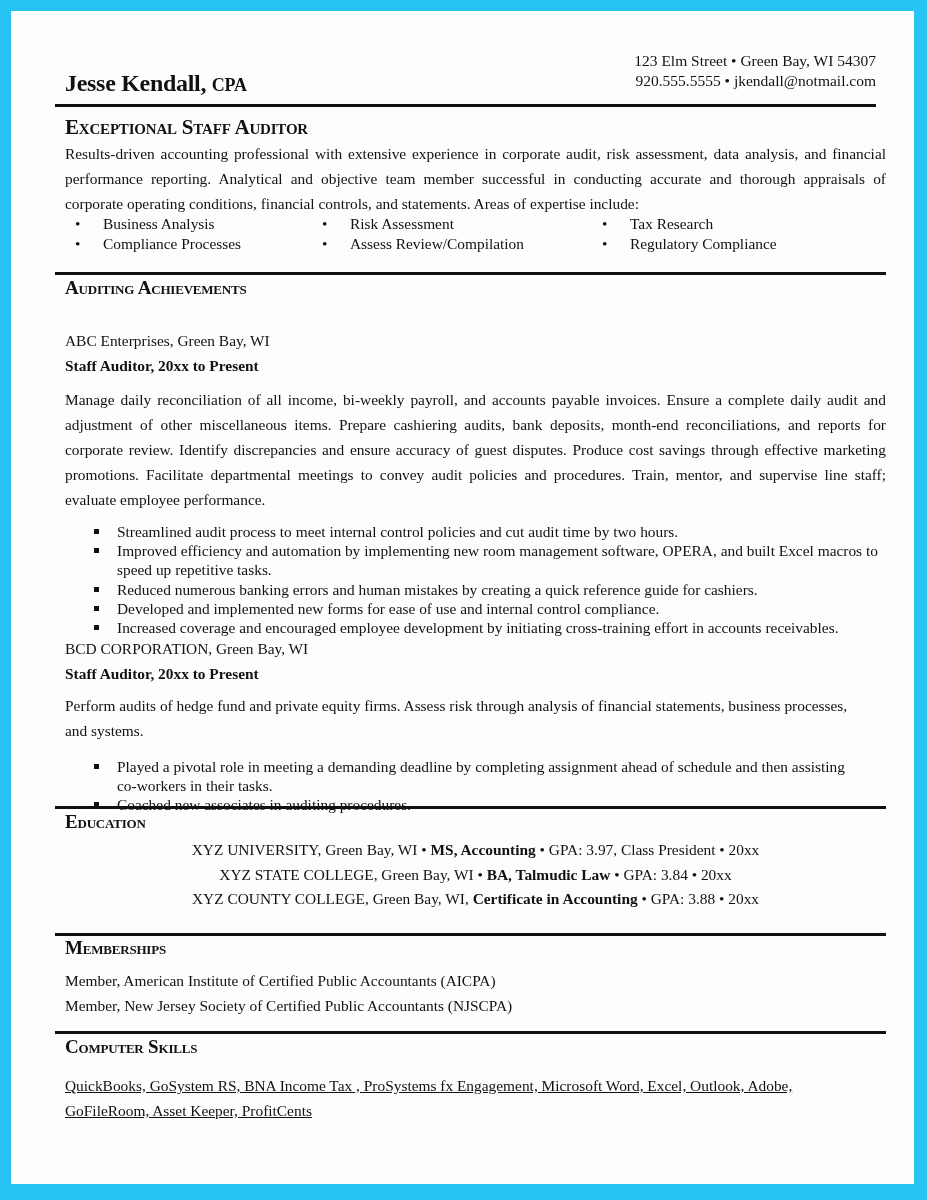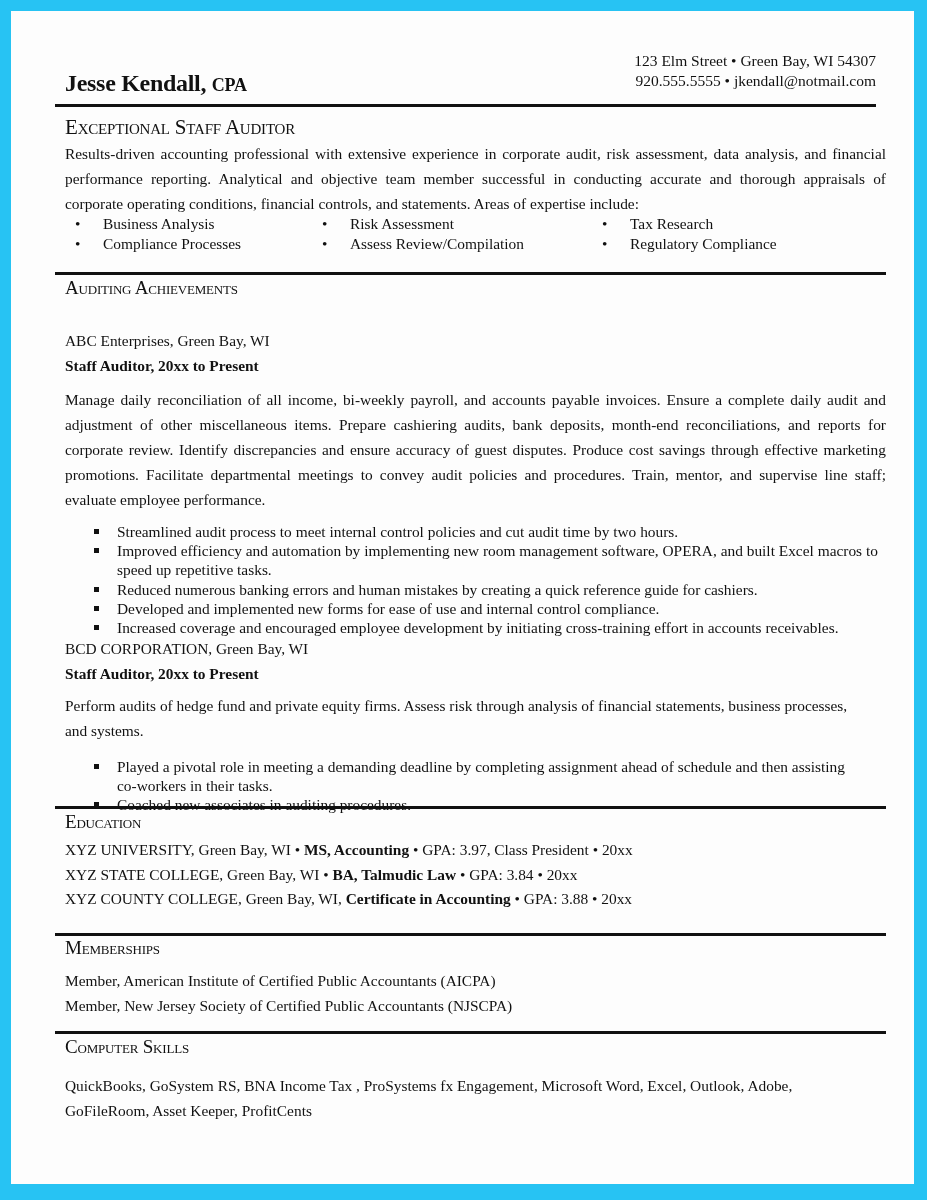--- a/index.html
+++ b/index.html
@@ -29,21 +29,21 @@
     position: absolute; left: 10px; bottom: 6px;
     font-size: 24px; font-weight: bold; letter-spacing: -0.3px;
   }
   .name .cred { font-size: 18px; }
   .contact {
     position: absolute; right: 0; top: 0;
     font-size: 15.5px; line-height: 20px; text-align: right;
   }
   .hrule { position: absolute; left: 0; height: 3px; background: #111; }
   .sc-title {
-    font-weight: normal; font-variant: small-caps; letter-spacing: -0.2px;
+    font-weight: bold; font-variant: small-caps; letter-spacing: -0.2px;
   }
   .block { position: absolute; left: 10px; width: 821px; }
   .p { font-size: 15.4px; line-height: 25px; margin: 0; }
   .justify { text-align: justify; text-align-last: left; }
   .bold { font-weight: bold; }
   .skills-grid {
     position: absolute; font-size: 15.4px; line-height: 19.5px;
   }
   .skill-item { position: absolute; white-space: nowrap; }
   .skill-item .dot { position: absolute; left: 0; }
@@ -128,38 +128,38 @@
       <ul class="sq" style="margin-top:14px; width:800px;">
         <li><span class="sqb"></span><span>Played a pivotal role in meeting a demanding deadline by completing assignment ahead of schedule and then assisting co-workers in their tasks.</span></li>
         <li><span class="sqb"></span><span>Coached new associates in auditing procedures.</span></li>
       </ul>
     </div>
 
     <div class="hrule" style="top:795px; width:831px;"></div>
 
     <div class="block" style="top:800px;">
       <div class="sc-title section-title">Education</div>
-      <div style="margin-top:5px;">
+      <div style="margin-top:5px;text-align:center;">
         <div class="edu-line"><span>XYZ UNIVERSITY, Green Bay, WI • </span><span class="bold">MS, Accounting</span><span> • GPA: 3.97, Class President • 20xx</span></div>
         <div class="edu-line"><span>XYZ STATE COLLEGE, Green Bay, WI • </span><span class="bold">BA, Talmudic Law</span><span> • GPA: 3.84 • 20xx</span></div>
         <div class="edu-line"><span>XYZ COUNTY COLLEGE, Green Bay, WI, </span><span class="bold">Certificate in Accounting</span><span> • GPA: 3.88 • 20xx</span></div>
       </div>
     </div>
 
     <div class="hrule" style="top:922px; width:831px;"></div>
 
     <div class="block" style="top:926px;">
       <div class="sc-title section-title">Memberships</div>
       <div style="margin-top:9px;">
         <p class="p">Member, American Institute of Certified Public Accountants (AICPA)</p>
         <p class="p">Member, New Jersey Society of Certified Public Accountants (NJSCPA)</p>
       </div>
     </div>
 
     <div class="hrule" style="top:1020px; width:831px;"></div>
 
     <div class="block" style="top:1025px;">
       <div class="sc-title section-title">Computer Skills</div>
-      <p class="p" style="margin-top:15px; width:800px;">QuickBooks, GoSystem RS, BNA Income Tax , ProSystems fx Engagement, Microsoft Word, Excel, Outlook, Adobe, GoFileRoom, Asset Keeper, ProfitCents</p>
+      <p class="p" style="margin-top:15px; width:800px;text-decoration:underline;">QuickBooks, GoSystem RS, BNA Income Tax , ProSystems fx Engagement, Microsoft Word, Excel, Outlook, Adobe, GoFileRoom, Asset Keeper, ProfitCents</p>
     </div>
 
   </div>
 </div>
 
 </body></html>

